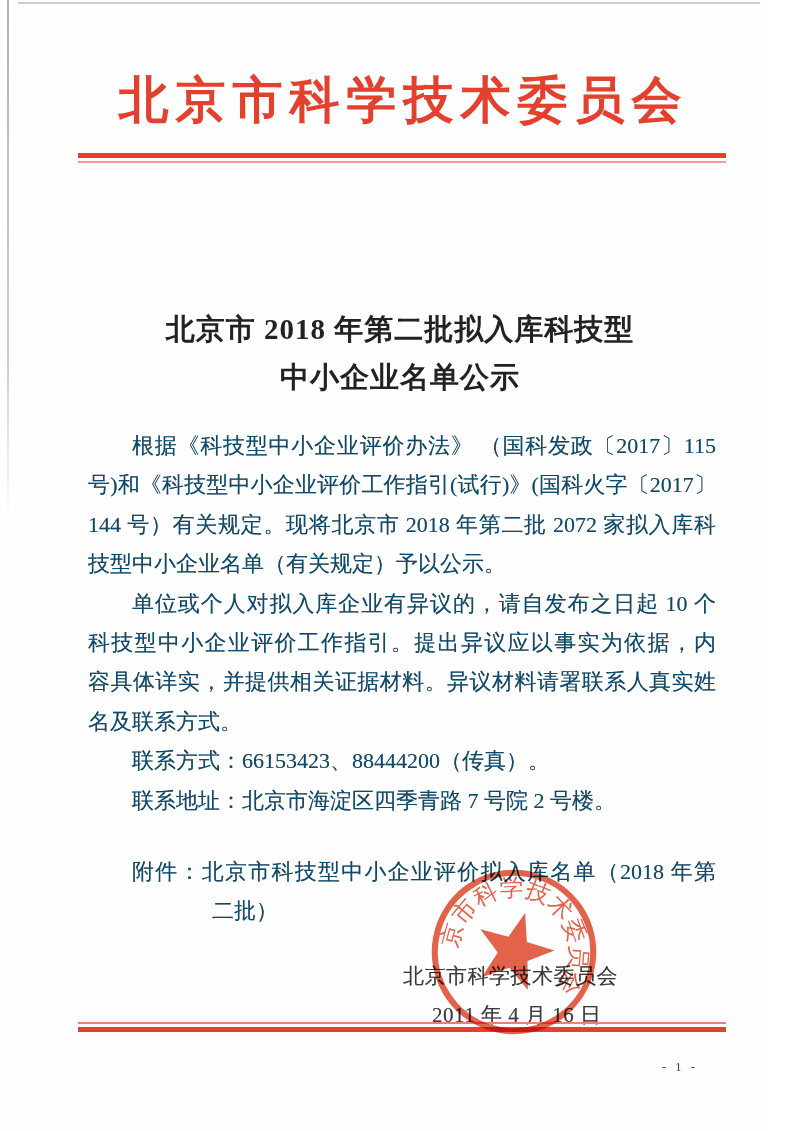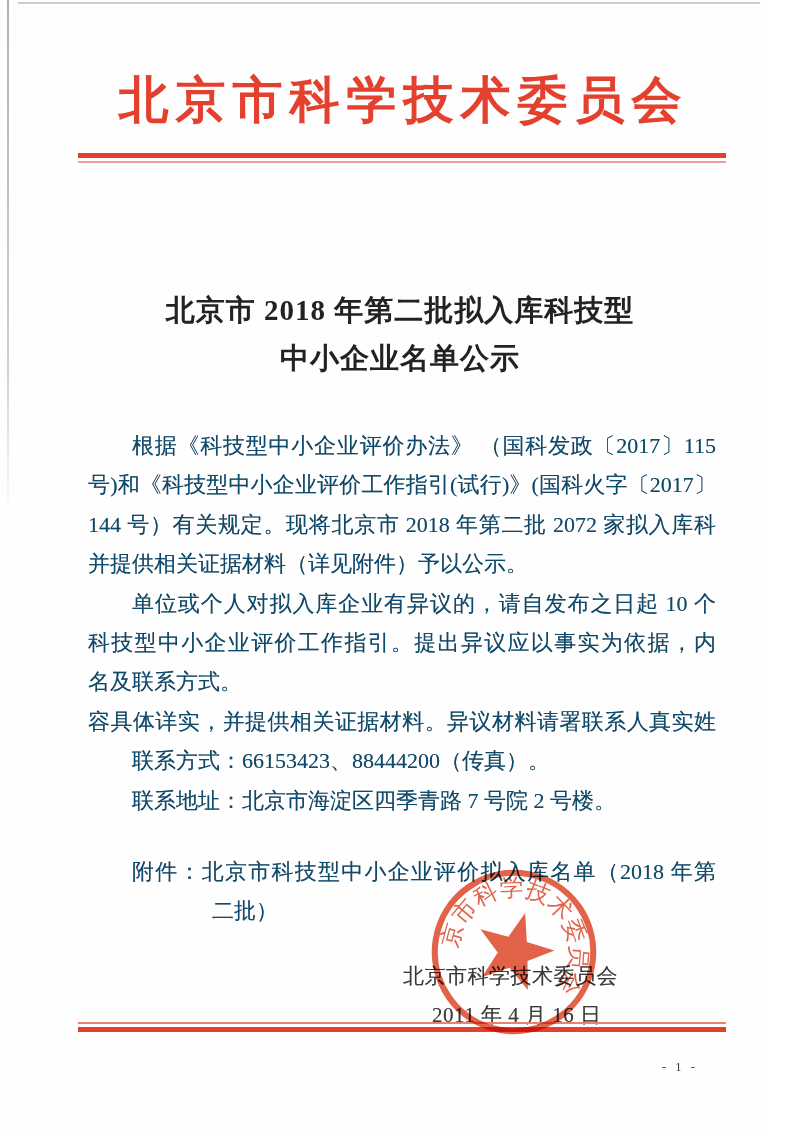--- a/index.html
+++ b/index.html
@@ -19,21 +19,21 @@
     font-size:50px;line-height:64px;font-weight:900;color:#e4402e;
     letter-spacing:7px;text-indent:7px;
   }
   .rule{position:absolute;left:78px;width:648px;}
   .head-rule-thick{top:153px;height:5px;background:#e4402e;}
   .head-rule-thin{top:161px;height:2px;background:#f09e92;}
   .foot-rule-thin{top:1022px;height:2px;background:#ec8172;}
   .foot-rule-thick{top:1027px;height:5px;background:#e4402e;}
   
   .doc-title{
-    position:absolute;left:0;top:286px;width:800px;text-align:center;
+    position:absolute;left:0;top:305px;width:800px;text-align:center;
     font-size:29px;line-height:48px;font-weight:bold;color:#222;
     letter-spacing:1px;
   }
   
   .body-block{position:absolute;left:88px;width:628px;color:#0c4a6e;
     font-size:22px;text-shadow:0 0 .5px rgba(70,70,70,.55);}
   .body-main{top:426px;}
   .body-attachment{top:852px;}
   .bline{height:39.4px;line-height:39.4px;white-space:nowrap;}
   .bline.just{white-space:normal;text-align:justify;text-align-last:justify;}
@@ -67,25 +67,25 @@
 
   <div class="doc-title">
     <div>北京市 2018 年第二批拟入库科技型</div>
     <div>中小企业名单公示</div>
   </div>
 
   <div class="body-block body-main">
       <div class="bline just" style="padding-left: 44px;">根据《科技型中小企业评价办法》 （国科发政〔2017〕115</div>
       <div class="bline just">号)和《科技型中小企业评价工作指引(试行)》(国科火字〔2017〕</div>
       <div class="bline just">144 号）有关规定。现将北京市 2018 年第二批 2072 家拟入库科</div>
-      <div class="bline">并提供相关证据材料（详见附件）予以公示。</div>
+      <div class="bline">技型中小企业名单（有关规定）予以公示。</div>
       <div class="bline just" style="padding-left: 44px;">单位或个人对拟入库企业有异议的，请自发布之日起 10 个</div>
       <div class="bline just">科技型中小企业评价工作指引。提出异议应以事实为依据，内</div>
+      <div class="bline just">容具体详实，并提供相关证据材料。异议材料请署联系人真实姓</div>
       <div class="bline">名及联系方式。</div>
-      <div class="bline just">容具体详实，并提供相关证据材料。异议材料请署联系人真实姓</div>
       <div class="bline" style="padding-left: 44px;">联系方式：66153423、88444200（传真）。</div>
       <div class="bline" style="padding-left: 44px;">联系地址：北京市海淀区四季青路 7 号院 2 号楼。</div>
     </div>
 
   <div class="body-block body-attachment">
       <div class="bline just" style="padding-left: 44px;">附件：北京市科技型中小企业评价拟入库名单（2018 年第</div>
       <div class="bline" style="padding-left: 124px;">二批）</div>
     </div>
 
   <div class="sig">北京市科学技术委员会</div>

